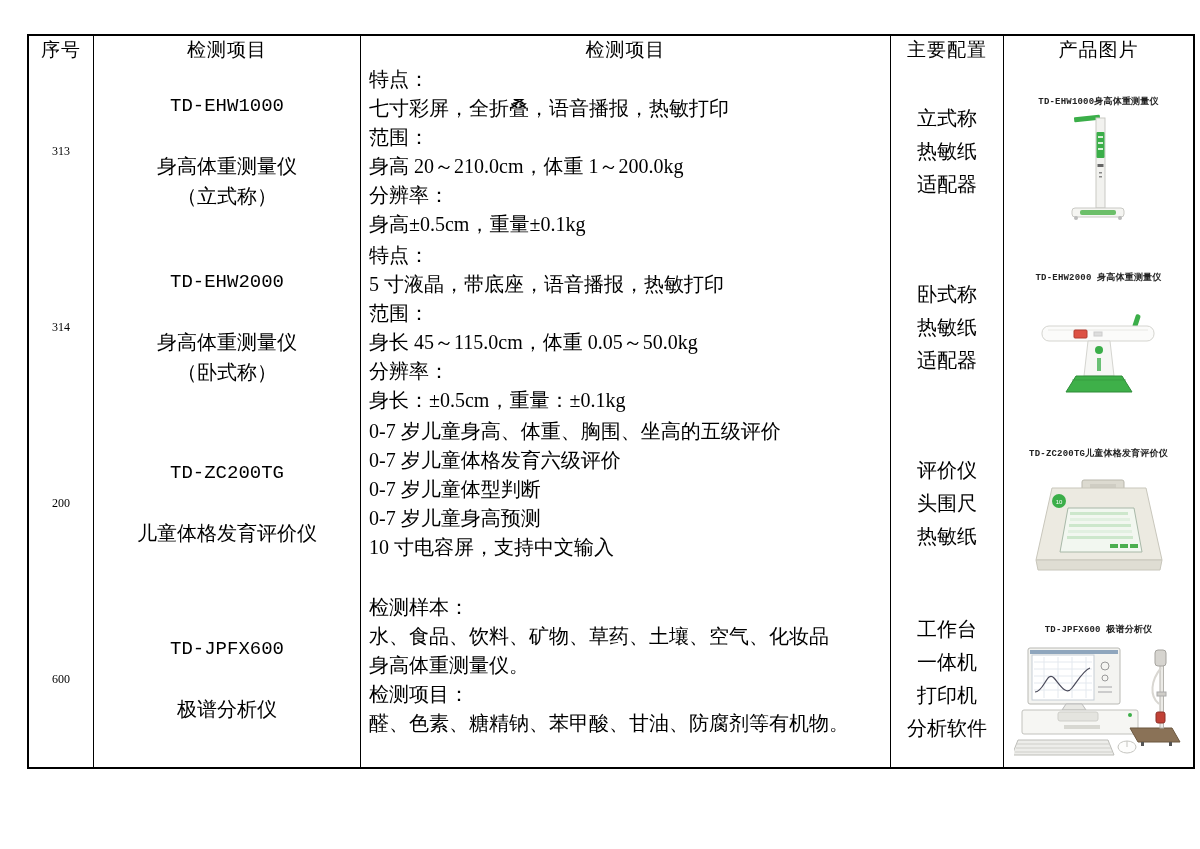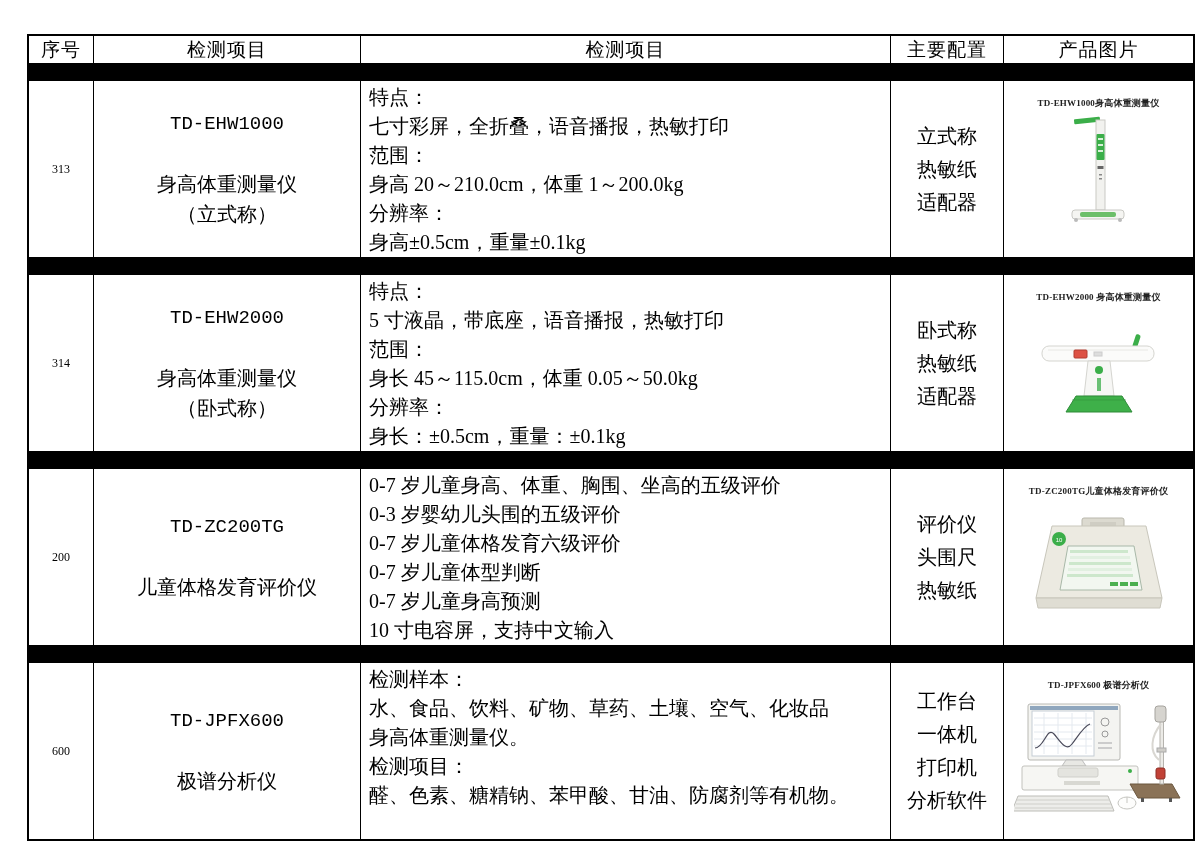--- a/index.html
+++ b/index.html
@@ -5,21 +5,21 @@
   html,body{margin:0;padding:0;background:#ffffff;}
   body{width:1200px;height:849px;position:relative;overflow:hidden;
        font-family:"Liberation Serif","DejaVu Serif",serif;color:#000;}
   .page{position:absolute;inset:0;background:#fff;}
 
   .spec-table{
     position:absolute;left:27px;top:34px;
     display:grid;
     grid-template-columns:64px 266px 529px 112px 189px;
     grid-template-rows:27px 176px 176px 176px 176px;
-    gap:18px 1px;
+    gap:0 1px;
     background:#000;
     border:2px solid #000;
   }
   .cell{background:#fff;overflow:hidden;}
 
   .hcell{display:flex;align-items:center;justify-content:center;
          font-size:19px;letter-spacing:1px;}
 
   .serial{display:flex;align-items:center;justify-content:center;
           font-size:12px;font-family:"Liberation Serif","DejaVu Serif",serif;}
@@ -30,22 +30,22 @@
   .model-spacer{height:30px;}
 
   .functions{padding:2px 8px 8px 8px;font-size:20px;}
   .fn-line{line-height:29px;white-space:nowrap;}
 
   .config{display:flex;flex-direction:column;align-items:center;justify-content:center;
           font-size:20px;}
   .cfg-line{line-height:33px;}
 
   .imgcell{display:flex;flex-direction:column;align-items:center;}
-  .caption{margin-top:16px;font-size:9px;font-weight:bold;color:#222;
-           font-family:Liberation Serif, serif;
+  .caption{margin-top:32px;font-size:9px;font-weight:bold;color:#222;
+           font-family:Liberation Mono, monospace;
            letter-spacing:0.2px;white-space:nowrap;}
   .prodsvg{margin-top:4px;display:block;}
 </style>
 </head>
 <body>
 
 <div class="page">
   <div class="spec-table">
 
     <div class="cell hcell">序号</div>
@@ -133,21 +133,20 @@
 
     <div class="cell serial">200</div>
     <div class="cell model">
       <div class="model-code">TD-ZC200TG</div>
       <div class="model-spacer"></div>
       <div class="model-name">儿童体格发育评价仪</div>
       <div class="model-sub"></div>
     </div>
     <div class="cell functions">
       <div class="fn-line">0-7 岁儿童身高、体重、胸围、坐高的五级评价</div>
-      <div class="fn-line">0-3 岁婴幼儿头围的五级评价</div>
       <div class="fn-line">0-7 岁儿童体格发育六级评价</div>
       <div class="fn-line">0-7 岁儿童体型判断</div>
       <div class="fn-line">0-7 岁儿童身高预测</div>
       <div class="fn-line">10 寸电容屏，支持中文输入</div>
     </div>
     <div class="cell config">
       <div class="cfg-line">评价仪</div>
       <div class="cfg-line">头围尺</div>
       <div class="cfg-line">热敏纸</div>
       <div class="cfg-line"></div>

